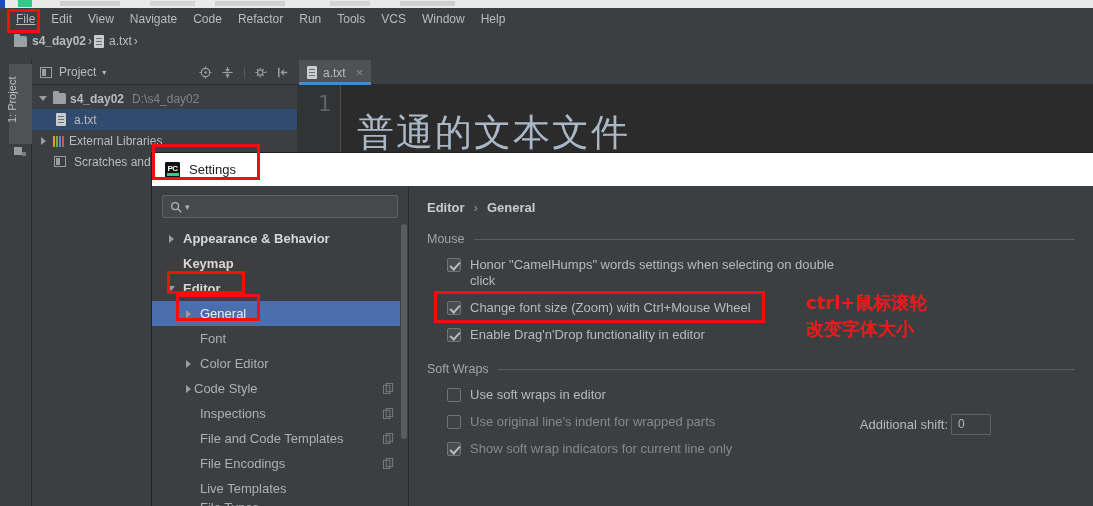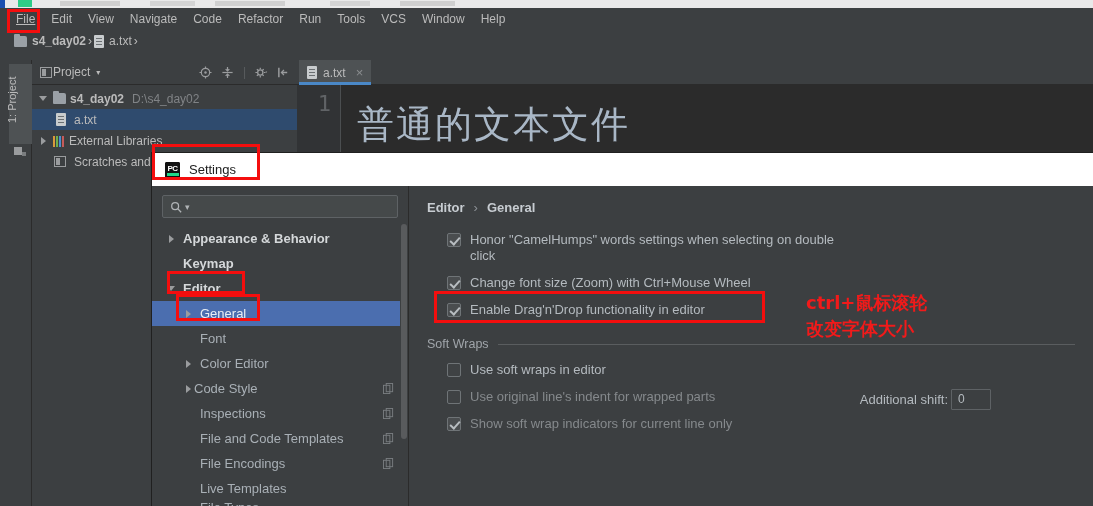--- a/index.html
+++ b/index.html
@@ -99,21 +99,21 @@
 
   
   .project-panel {
     position: absolute; left: 32px; top: 52px; width: 265px; height: 446px;
     background: #3C3F41;
   }
   .pp-header {
     height: 25px; display: flex; align-items: center;
     border-bottom: 1px solid #2B2B2B; background: #3C3F41; padding-left: 8px;
   }
-  .pp-title { color: #BBBBBB; font-size: 12px; }
+  .pp-title { color: #BBBBBB; font-size: 12px; margin-left: 6px; }
   .pp-caret { margin-left: 6px; color:#BBB; font-size: 8px; }
   .pp-tools { margin-left: auto; display:flex; align-items:center; gap: 9px; padding-right: 7px;}
   .pp-tools svg { display:block; }
 
   .tree { padding-top: 3px; font-size: 12px; }
   .tree-row {
     height: 21px; display: flex; align-items: center; padding-left: 6px; gap: 4px;
     color: #BBBBBB; white-space: nowrap;
   }
   .tree-row.sel { background: #2F4B6E; }
@@ -146,21 +146,21 @@
   }
   .tab .underline { position: absolute; left:0; bottom: 0; height: 3px; width: 100%; background: #4A88C7; }
   .tab .close { color: #8A8D8F; font-size: 13px; margin-left: 4px;}
   .gutter {
     position: absolute; left: 0; top: 25px; width: 44px; height: 421px;
     background: #313335; border-right: 1px solid #4B4E50;
     color:#606366; text-align: right; padding-right: 9px; padding-top: 8px;
     font-family: "DejaVu Sans Mono", monospace; font-size: 22px; line-height: 1;
   }
   .code-line {
-    position: absolute; left: 60px; top: 40px;
+    position: absolute; left: 60px; top: 48px;
     color: #A9B7C6; font-size: 37px;
     font-family: "DejaVu Serif", serif;
     letter-spacing: 2px;
     white-space: nowrap;
   }
 
   
   .settings-dialog {
     position: absolute; left: 152px; top: 145px; width: 941px; height: 361px;
     background: #3C3F41; box-shadow: 0 0 0 1px #202020;
@@ -472,20 +472,24 @@
         </div>
 
         <div class="sd-right">
           <div class="bc">
             <span>Editor</span>
             <span class="chev">›</span>
             <span>General</span>
           </div>
 
           <div class="group">
+            <div class="group-title">
+              <span>Mouse</span>
+              <span class="rule"></span>
+            </div>
             <div class="opt" style="max-width:400px;">
               <span class="cb checked"></span>
               <span>Honor "CamelHumps" words settings when selecting on double click</span>
             </div>
             <div class="opt">
               <span class="cb checked"></span>
               <span>Change font size (Zoom) with Ctrl+Mouse Wheel</span>
             </div>
             <div class="opt">
               <span class="cb checked"></span>

